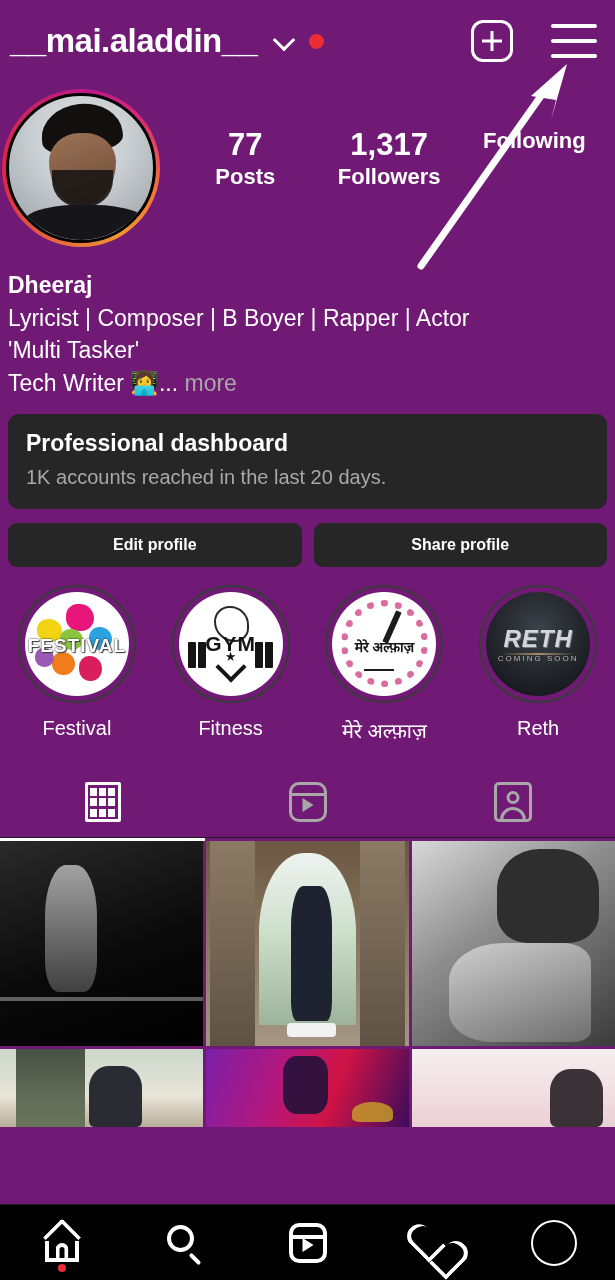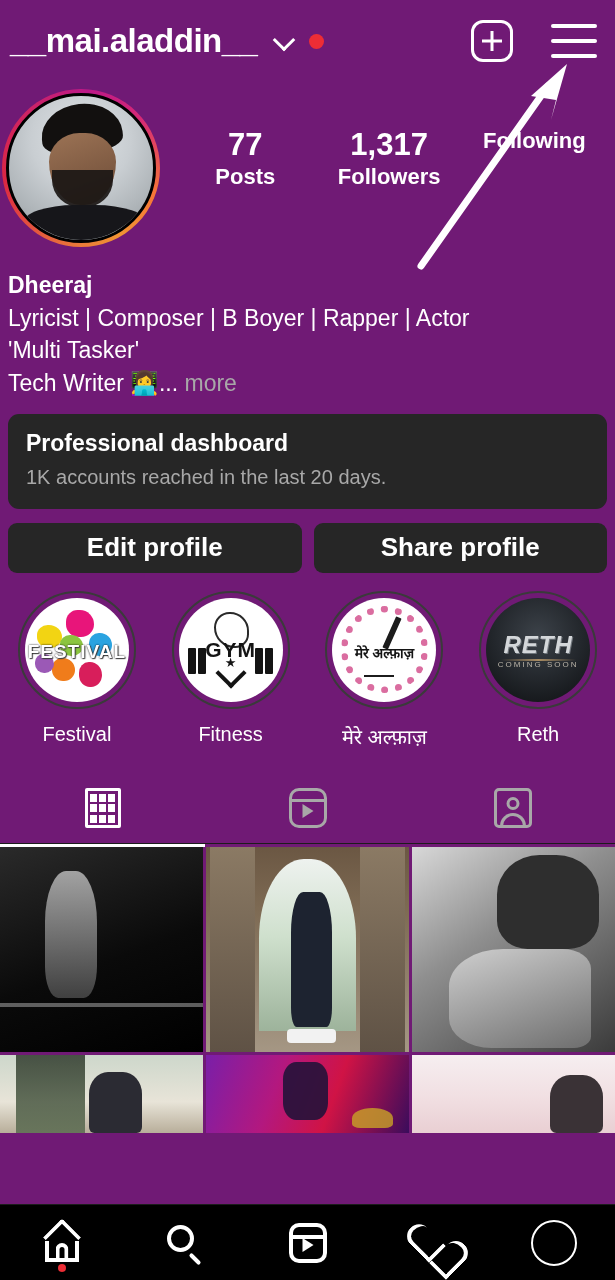--- a/index.html
+++ b/index.html
@@ -91,23 +91,23 @@
   .dashboard {
     margin:14px 8px 0 8px; background:#262626; border-radius:11px;
     padding:16px 18px 20px 18px;
   }
   .dash-title { font-size:23px; font-weight:700; }
   .dash-sub { font-size:20px; color:#a8a8a8; margin-top:9px; }
 
   
   .actions { display:flex; gap:12px; margin:14px 8px 0 8px; }
   .action-btn {
-    flex:1; background:#262626; border-radius:9px; height:50px;
+    flex:1; background:#262626; border-radius:9px; height:44px;
     display:flex; align-items:center; justify-content:center;
-    font-size:26px; font-weight:700; color:#fff; border:none; cursor:pointer;
+    font-size:16px; font-weight:700; color:#fff; border:none; cursor:pointer;
     font-family:"Liberation Sans", sans-serif;
   }
 
   
   .highlights { display:flex; padding:18px 0 0 0; gap:0; justify-content:space-around; }
   .hl { width:136px; display:flex; flex-direction:column; align-items:center; }
   .hl-ring {
     width:118px; height:118px; border-radius:50%;
     border:2px solid #3a3a3a; padding:5px;
     display:flex; align-items:center; justify-content:center;

